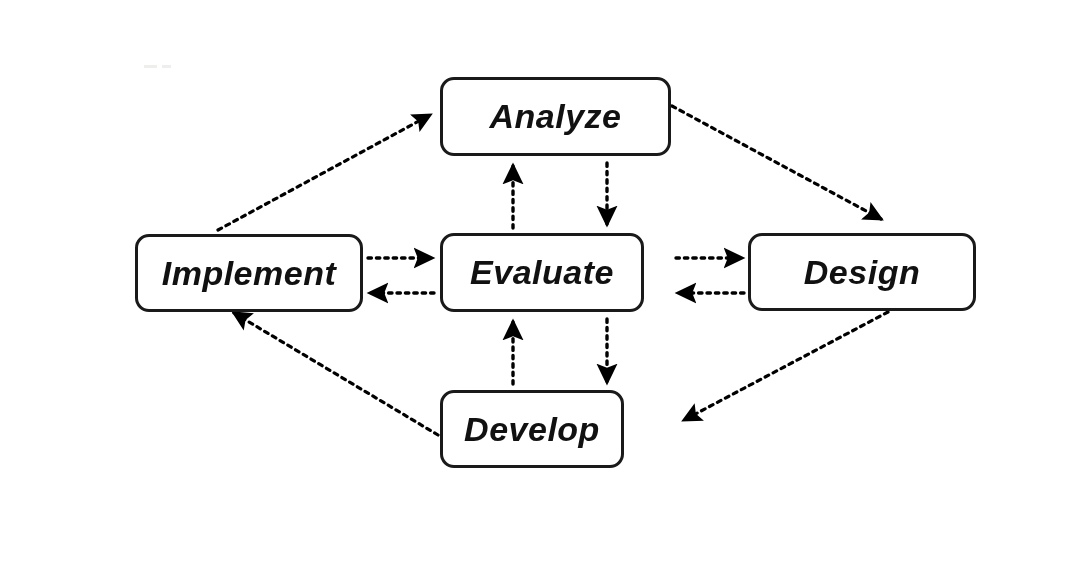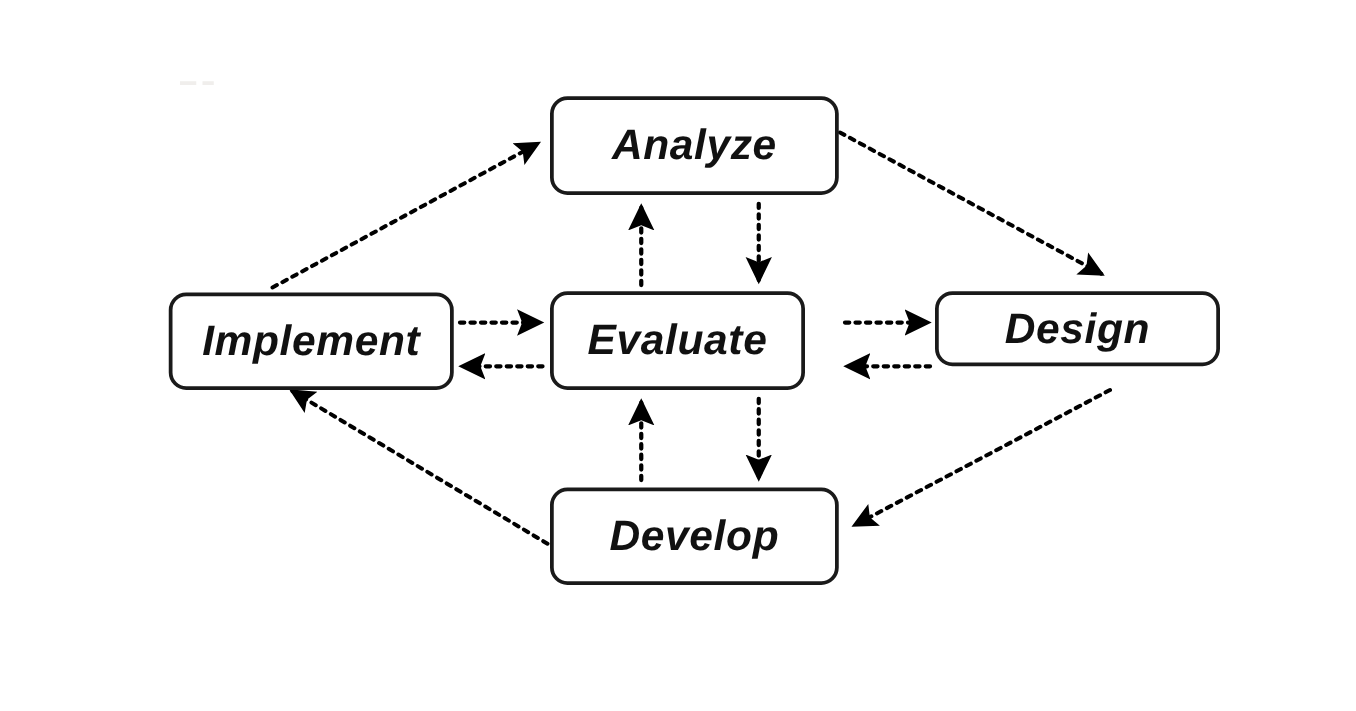--- a/index.html
+++ b/index.html
@@ -38,22 +38,22 @@
     font-weight: bold;
     font-size: 34px;
     color: #111111;
     letter-spacing: 0.5px;
     white-space: nowrap;
     user-select: none;
   }
   #node-analyze  { left: 440px; top: 77px;  width: 231px; height: 79px; }
   #node-implement{ left: 135px; top: 234px; width: 228px; height: 78px; }
   #node-evaluate { left: 440px; top: 233px; width: 204px; height: 79px; }
-  #node-design   { left: 748px; top: 233px; width: 228px; height: 60px; }
-  #node-develop  { left: 440px; top: 390px; width: 231px; height: 78px; }
+  #node-design   { left: 748px; top: 233px; width: 228px; height: 78px; }
+  #node-develop  { left: 440px; top: 390px; width: 184px; height: 78px; }
   .faint-artifact {
     position: absolute;
     background: #f0eeec;
     height: 3px;
   }
 </style>
 </head>
 <body>
 
 <div id="stage">

